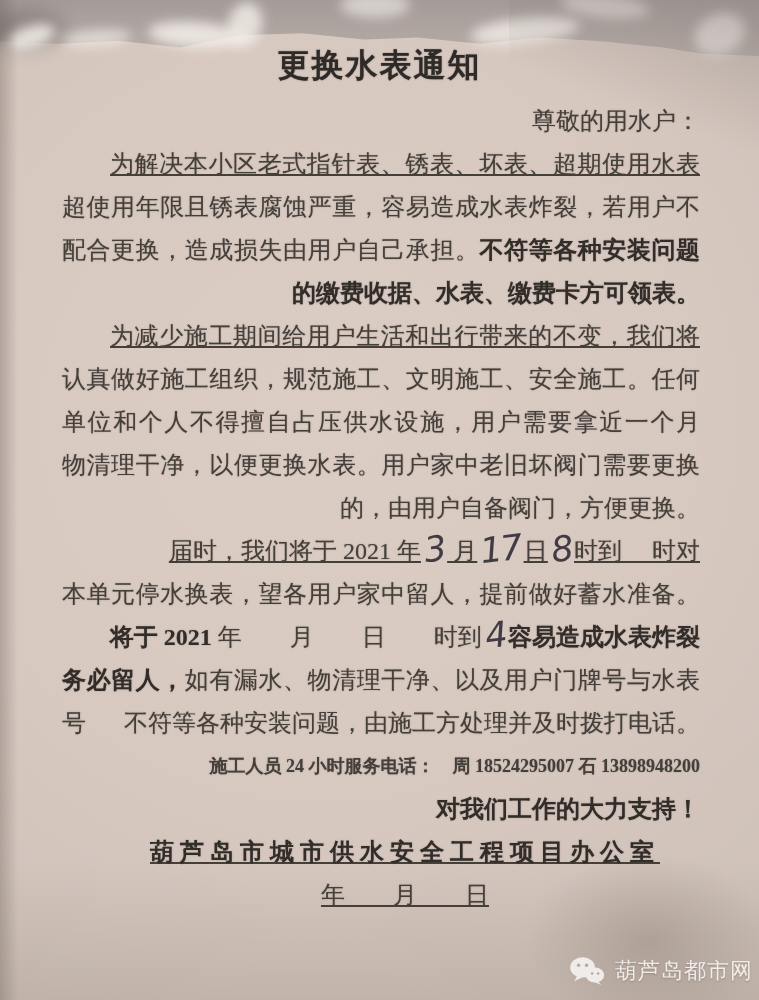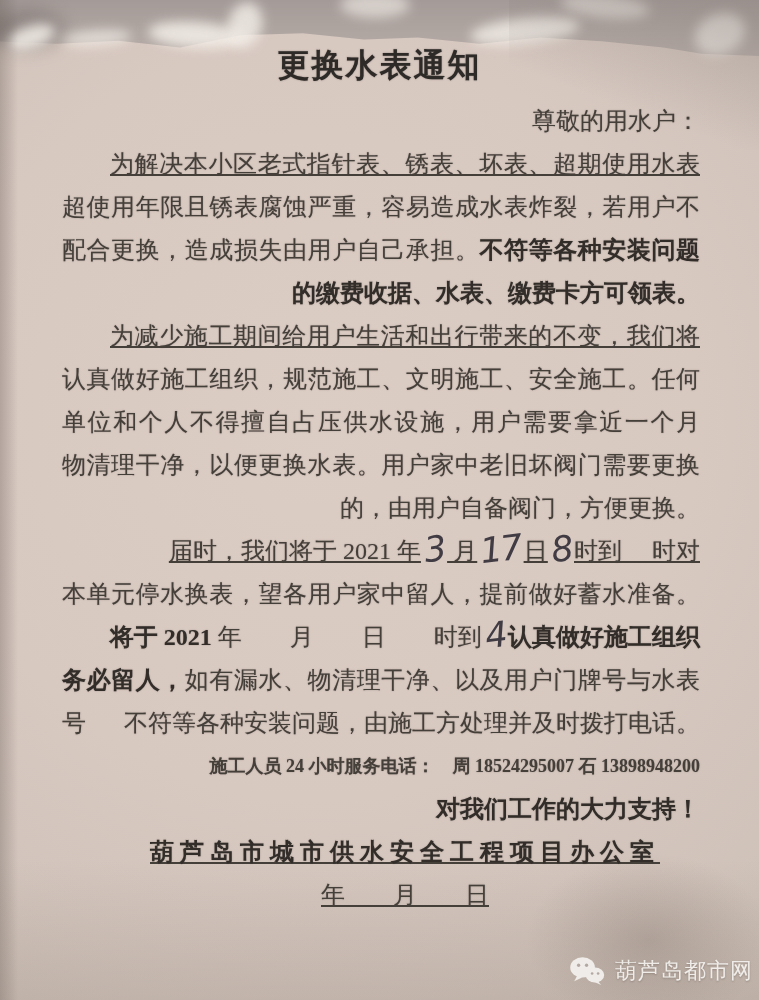--- a/index.html
+++ b/index.html
@@ -94,21 +94,21 @@
       <div class="line a-justify"><span class="seg-n">超使用年限且锈表腐蚀严重，容易造成水表炸裂，若用户不</span></div>
       <div class="line a-justify"><span class="seg-n">配合更换，造成损失由用户自己承担。</span><span class="seg-b">不符等各种安装问题</span></div>
       <div class="line a-left"><span class="seg-b">的缴费收据、水表、缴费卡方可领表。</span></div>
       <div class="line a-justify ind"><span class="seg-n">为减少施工期间给用户生活和出行带来的不变，我们将</span></div>
       <div class="line a-justify"><span class="seg-n">认真做好施工组织，规范施工、文明施工、安全施工。任何</span></div>
       <div class="line a-justify"><span class="seg-n">单位和个人不得擅自占压供水设施，用户需要拿近一个月</span></div>
       <div class="line a-justify"><span class="seg-n">物清理干净，以便更换水表。用户家中老旧坏阀门需要更换</span></div>
       <div class="line a-left"><span class="seg-n">的，由用户自备阀门，方便更换。</span></div>
       <div class="line a-left ind"><span class="seg-n">届时，我们将于 2021 年</span><span class="seg-h">3</span><span class="seg-n"> 月</span><span class="seg-h">17</span><span class="seg-n">日</span><span class="seg-h">8</span><span class="seg-n">时到　 时对</span></div>
       <div class="line a-justify"><span class="seg-n">本单元停水换表，望各用户家中留人，提前做好蓄水准备。</span></div>
-      <div class="line a-left"><span class="seg-b">将于 2021</span><span class="seg-n"> 年　　月　　日　　时到</span><span class="seg-h">4</span><span class="seg-b">认真做好施工组织</span></div>
+      <div class="line a-left"><span class="seg-b">将于 2021</span><span class="seg-n"> 年　　月　　日　　时到</span><span class="seg-h">4</span><span class="seg-b">容易造成水表炸裂</span></div>
       <div class="line a-justify"><span class="seg-b">务必留人，</span><span class="seg-n">如有漏水、物清理干净、以及用户门牌号与水表号</span></div>
       <div class="line a-left"><span class="seg-n">不符等各种安装问题，由施工方处理并及时拨打电话。</span></div>
       <div class="line a-left small"><span class="seg-n">施工人员 24 小时服务电话：　周 </span><span class="seg-n">18524295007</span><span class="seg-n"> 石 </span><span class="seg-n">13898948200</span></div>
       <div class="line a-left"><span class="seg-b">对我们工作的大力支持！</span></div>
       <div class="line a-center ind"><span class="seg-b">葫芦岛市城市供水安全工程项目办公室</span></div>
       <div class="line a-center ind"><span class="seg-n">年　　月　　日</span></div>
     </div>
 
   <div class="watermark">
     <span class="wm-icon">

